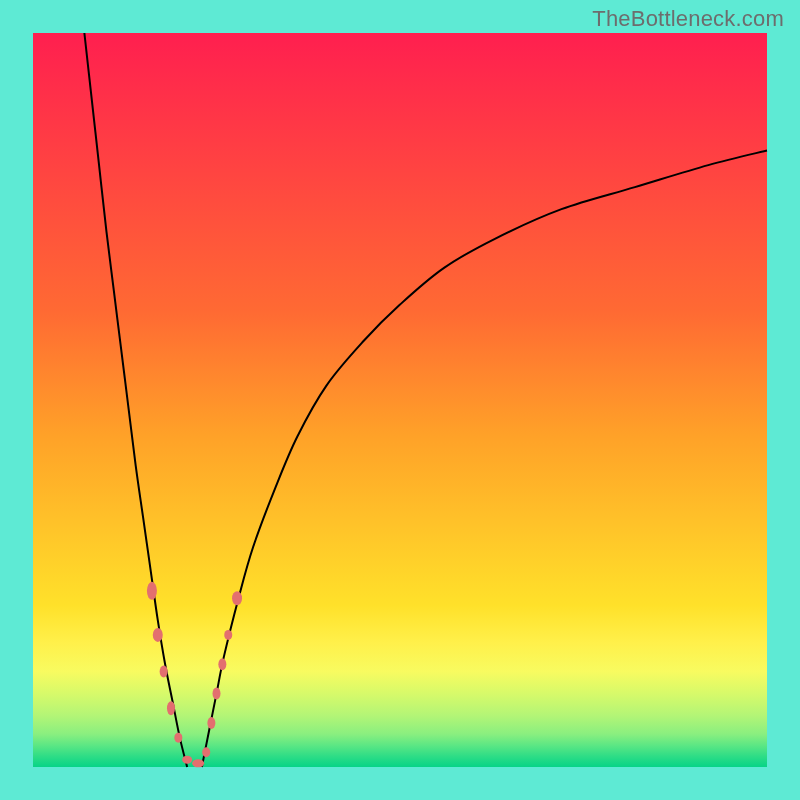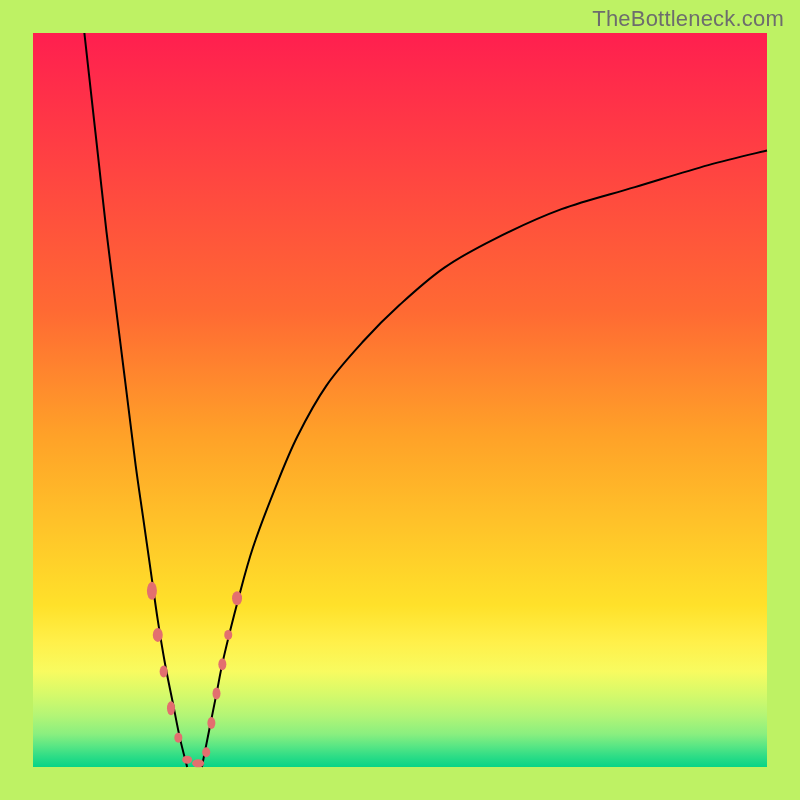--- a/index.html
+++ b/index.html
@@ -10,21 +10,21 @@
     overflow: hidden;
     background: #000;
     font-family: Arial, Helvetica, sans-serif;
   }
   .frame {
     position: absolute;
     left: 0;
     top: 0;
     width: 800px;
     height: 800px;
-    background: #bef264;
+    background: #5eead4;
   }
   .plot {
     position: absolute;
     left: 33px;
     top: 33px;
     width: 734px;
     height: 734px;
     background: linear-gradient(
       to bottom,
       var(--c0) 0%,

